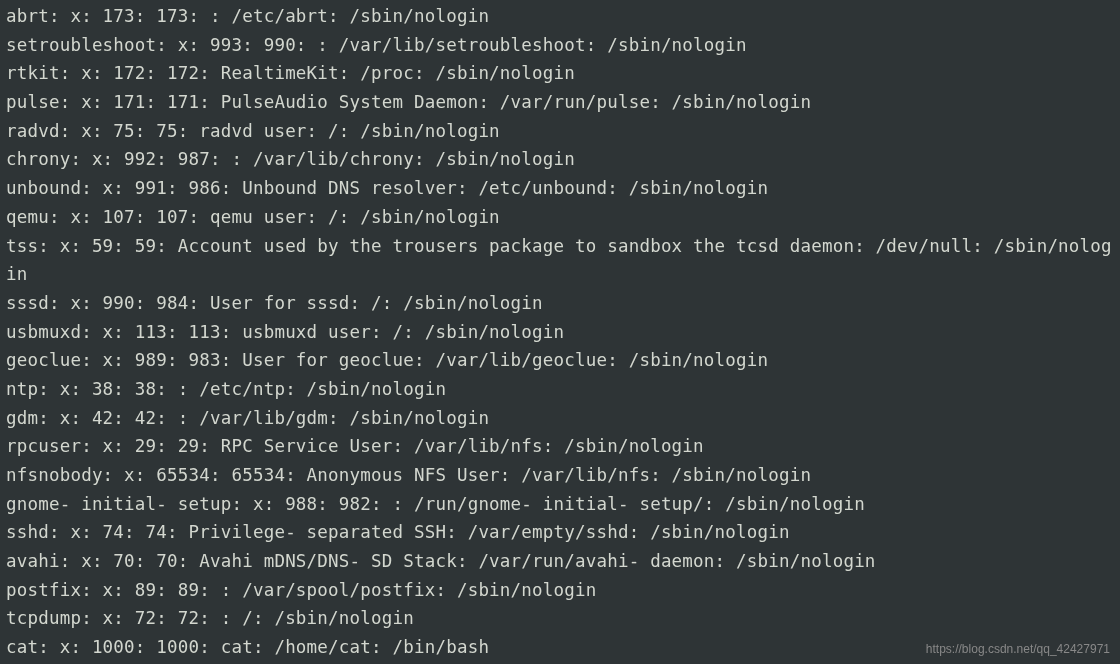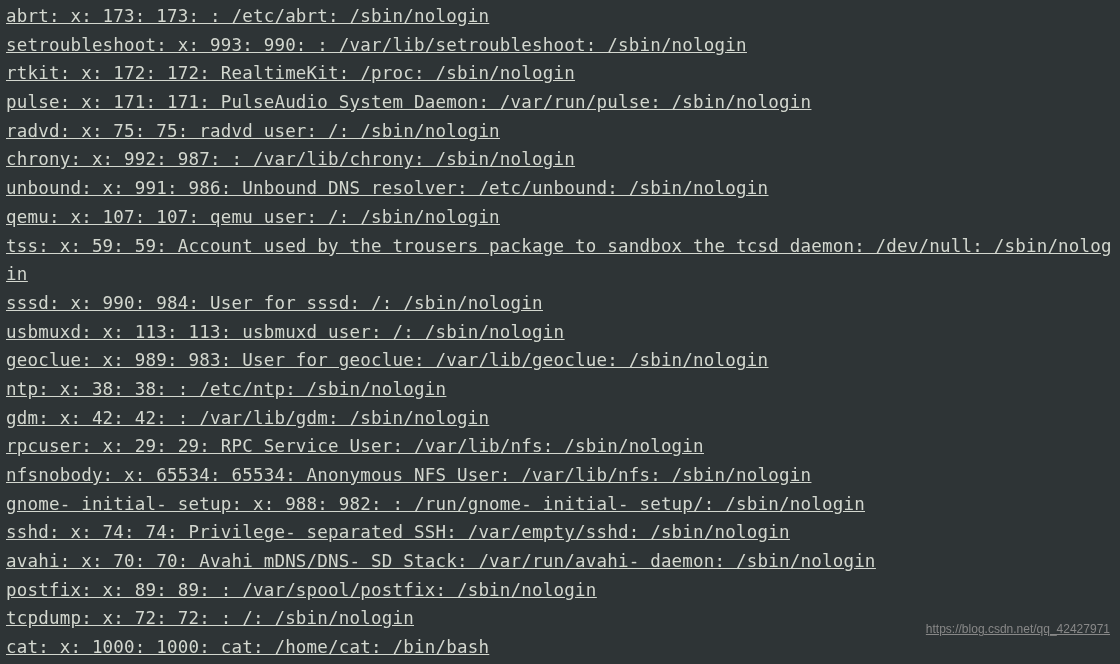--- a/index.html
+++ b/index.html
@@ -1,19 +1,18 @@
 <!DOCTYPE html>
 <html><head>
   <meta charset="utf-8">
   <style>
     * {
       margin: 0;
       padding: 0;
       box-sizing: border-box;
-      text-decoration: underline;
     }
     body {
       background-color: #2e3436;
       color: #d3d7cf;
       font-family: "DejaVu Sans Mono", "Liberation Mono", Consolas, monospace;
       font-size: 17.5px;
       line-height: 1.64;
       padding: 2px 6px;
       width: 1120px;
       height: 664px;
@@ -23,21 +22,21 @@
     }
     .terminal-output {
       white-space: pre-wrap;
       word-break: break-all;
     }
     .line {
       display: block;
     }
     .watermark {
       position: absolute;
-      bottom: 24px;
+      bottom: 4px;
       right: 10px;
       font-size: 12px;
       color: #888;
       font-family: Arial, sans-serif;
       letter-spacing: 0;
     }
   </style>
 </head>
 <body>
 

